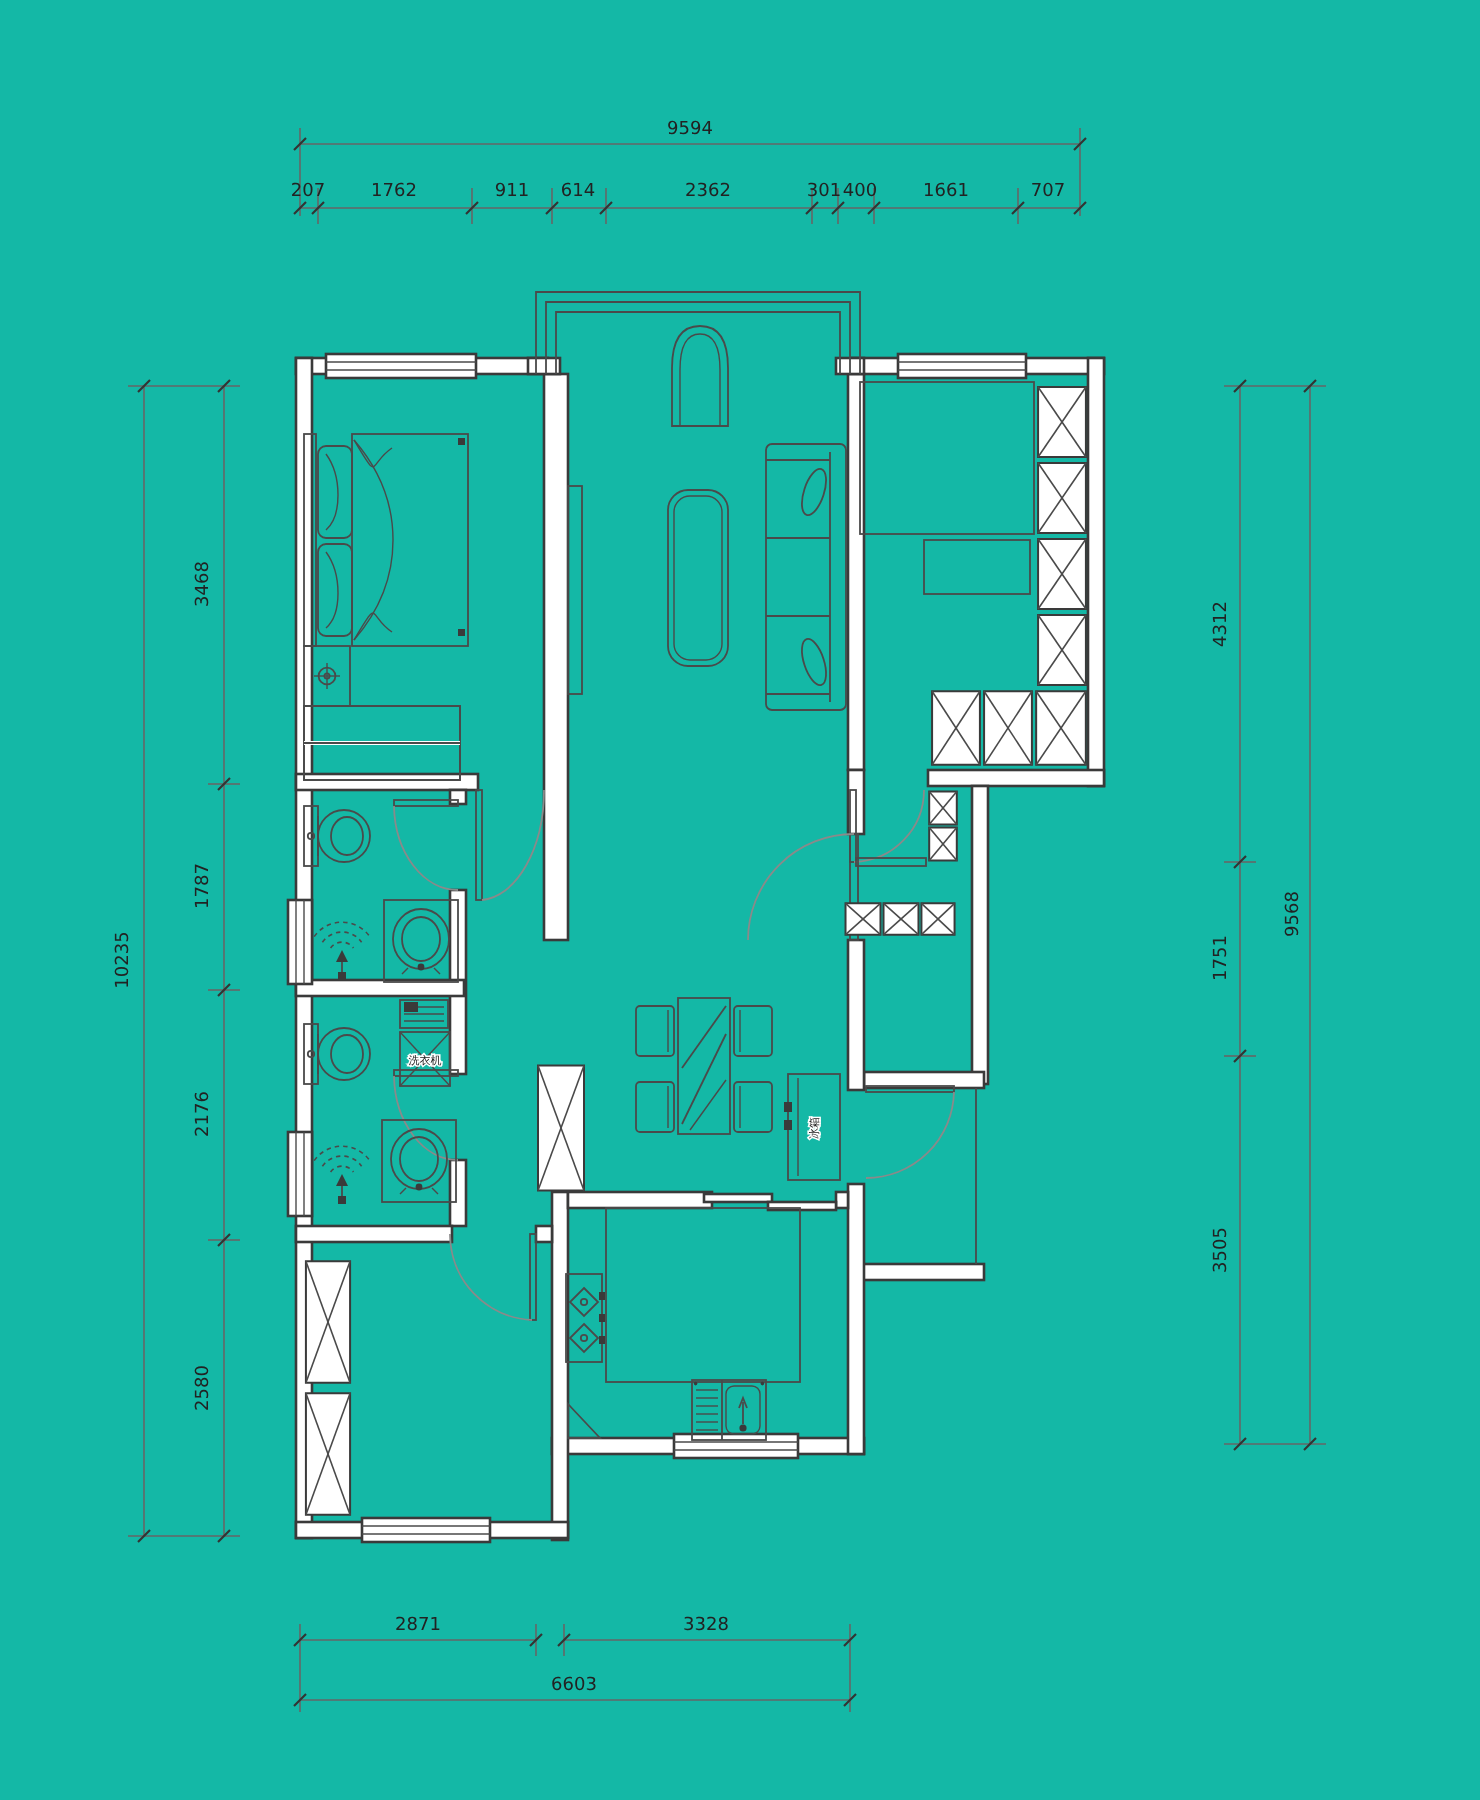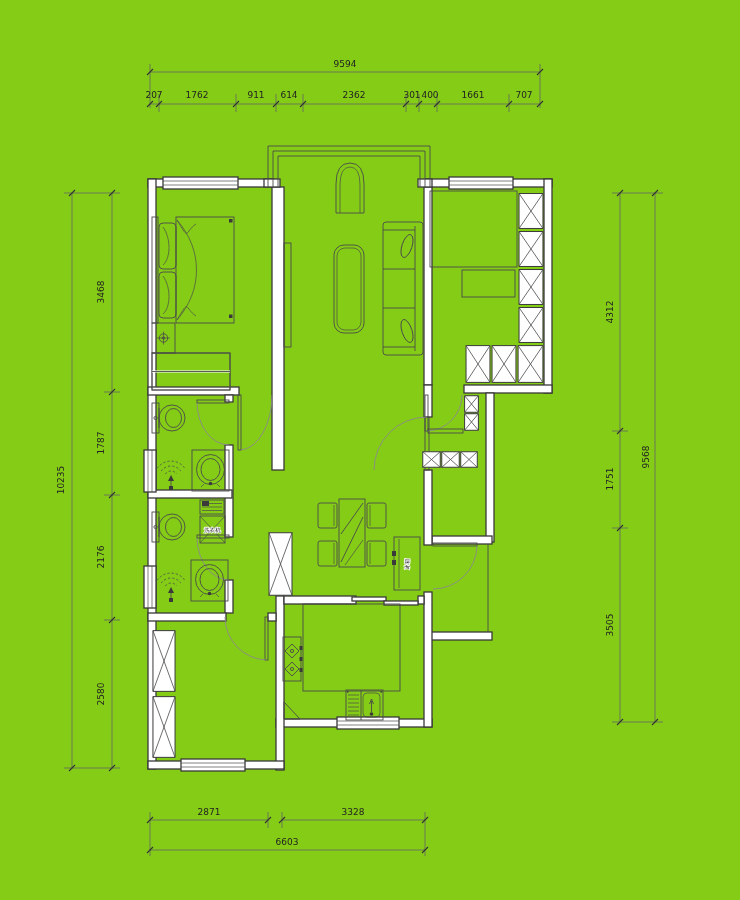--- a/index.html
+++ b/index.html
@@ -1,16 +1,16 @@
 <!DOCTYPE html>
 <html><head>
 <meta charset="utf-8">
 <style>
   html,body{margin:0;padding:0;background:#ffffff;}
-  #stage{position:relative;width:740px;height:900px;background:#84cc16;overflow:hidden;
+  #stage{position:relative;width:740px;height:900px;background:#14b8a6;overflow:hidden;
          font-family:"DejaVu Sans", sans-serif;}
   svg{position:absolute;left:0;top:0;}
   svg text{font-family:"DejaVu Sans", sans-serif;fill:#222;}
   .dimtxt{font-size:9px;}
   .cjk{font-size:5.5px;paint-order:stroke;stroke:#fff;stroke-width:1.5px;}
   .wall{fill:#fff;stroke:#3a3a3a;stroke-width:1.3;}
   .furn{fill:none;stroke:#4a4a4a;stroke-width:0.9;}
   .furnf{fill:#3a3a3a;stroke:none;}
   .thin{fill:none;stroke:#4a4a4a;stroke-width:0.7;}
   .dim{stroke:#666;stroke-width:0.8;fill:none;}

